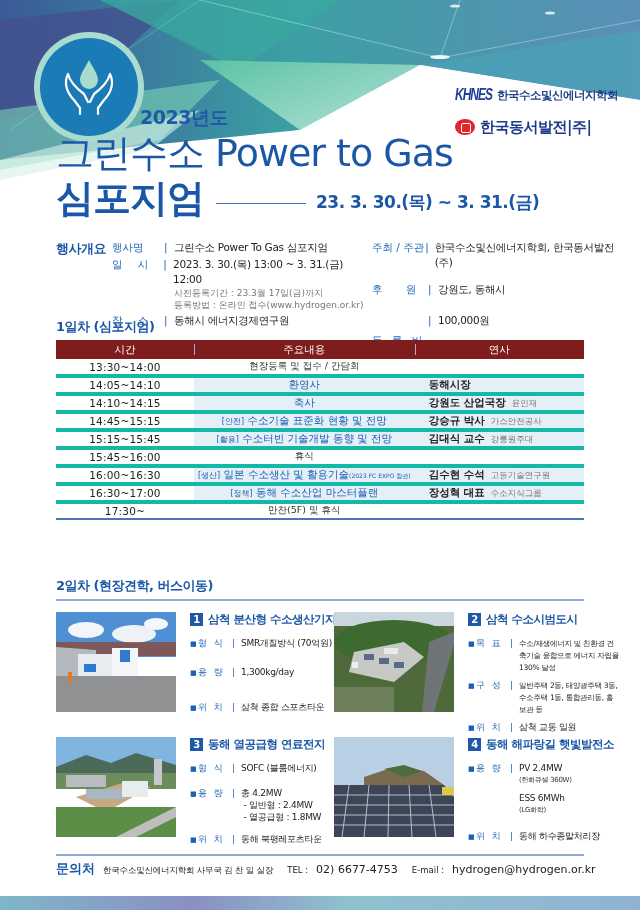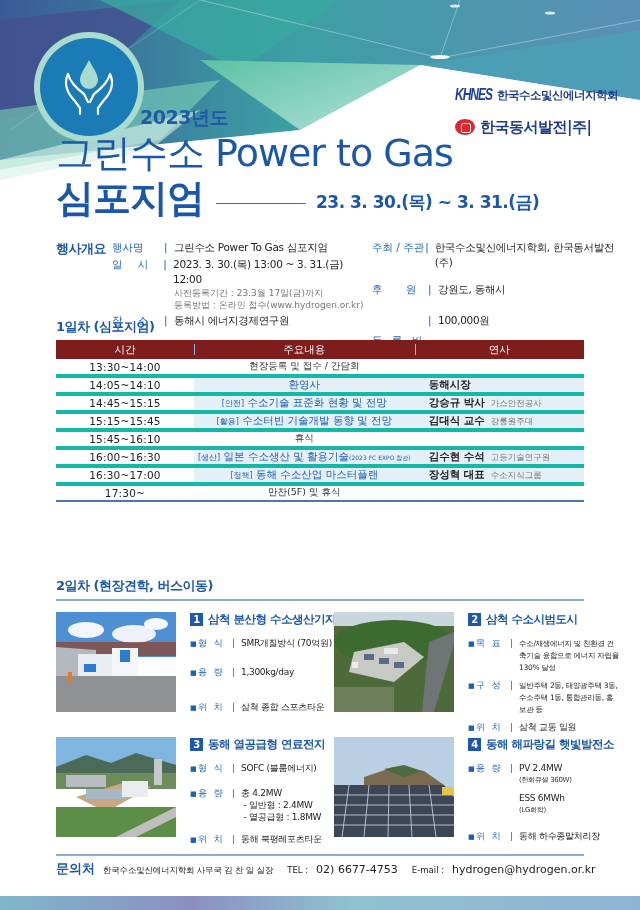--- a/index.html
+++ b/index.html
@@ -206,31 +206,36 @@
         <td class="time">13:30~14:00</td>
         <td class="topic"><span>현장등록 및 접수 / 간담회</span></td>
         <td class="speaker"><span class="spk-name"></span><span class="spk-org"></span></td>
       </tr>
       <tr class="hl">
         <td class="time">14:05~14:10</td>
         <td class="topic"><span>환영사</span></td>
         <td class="speaker"><span class="spk-name">동해시장</span><span class="spk-org"></span></td>
       </tr>
       <tr class="hl">
+        <td class="time">14:10~14:15</td>
+        <td class="topic"><span>축사</span></td>
+        <td class="speaker"><span class="spk-name">강원도 산업국장</span><span class="spk-org">윤인재</span></td>
+      </tr>
+      <tr class="hl">
         <td class="time">14:45~15:15</td>
         <td class="topic"><span class="tag">[안전]</span> <span>수소기술 표준화 현황 및 전망</span></td>
         <td class="speaker"><span class="spk-name">강승규 박사</span><span class="spk-org">가스안전공사</span></td>
       </tr>
       <tr class="hl">
         <td class="time">15:15~15:45</td>
         <td class="topic"><span class="tag">[활용]</span> <span>수소터빈 기술개발 동향 및 전망</span></td>
         <td class="speaker"><span class="spk-name">김대식 교수</span><span class="spk-org">강릉원주대</span></td>
       </tr>
       <tr>
-        <td class="time">15:45~16:10</td>
+        <td class="time">15:45~16:00</td>
         <td class="topic"><span>휴식</span></td>
         <td class="speaker"><span class="spk-name"></span><span class="spk-org"></span></td>
       </tr>
       <tr class="hl">
         <td class="time">16:00~16:30</td>
         <td class="topic"><span class="tag">[생산]</span> <span>일본 수소생산 및 활용기술</span><span class="note-small">(2023 FC EXPO 참관)</span></td>
         <td class="speaker"><span class="spk-name">김수현 수석</span><span class="spk-org">고등기술연구원</span></td>
       </tr>
       <tr class="hl">
         <td class="time">16:30~17:00</td>

